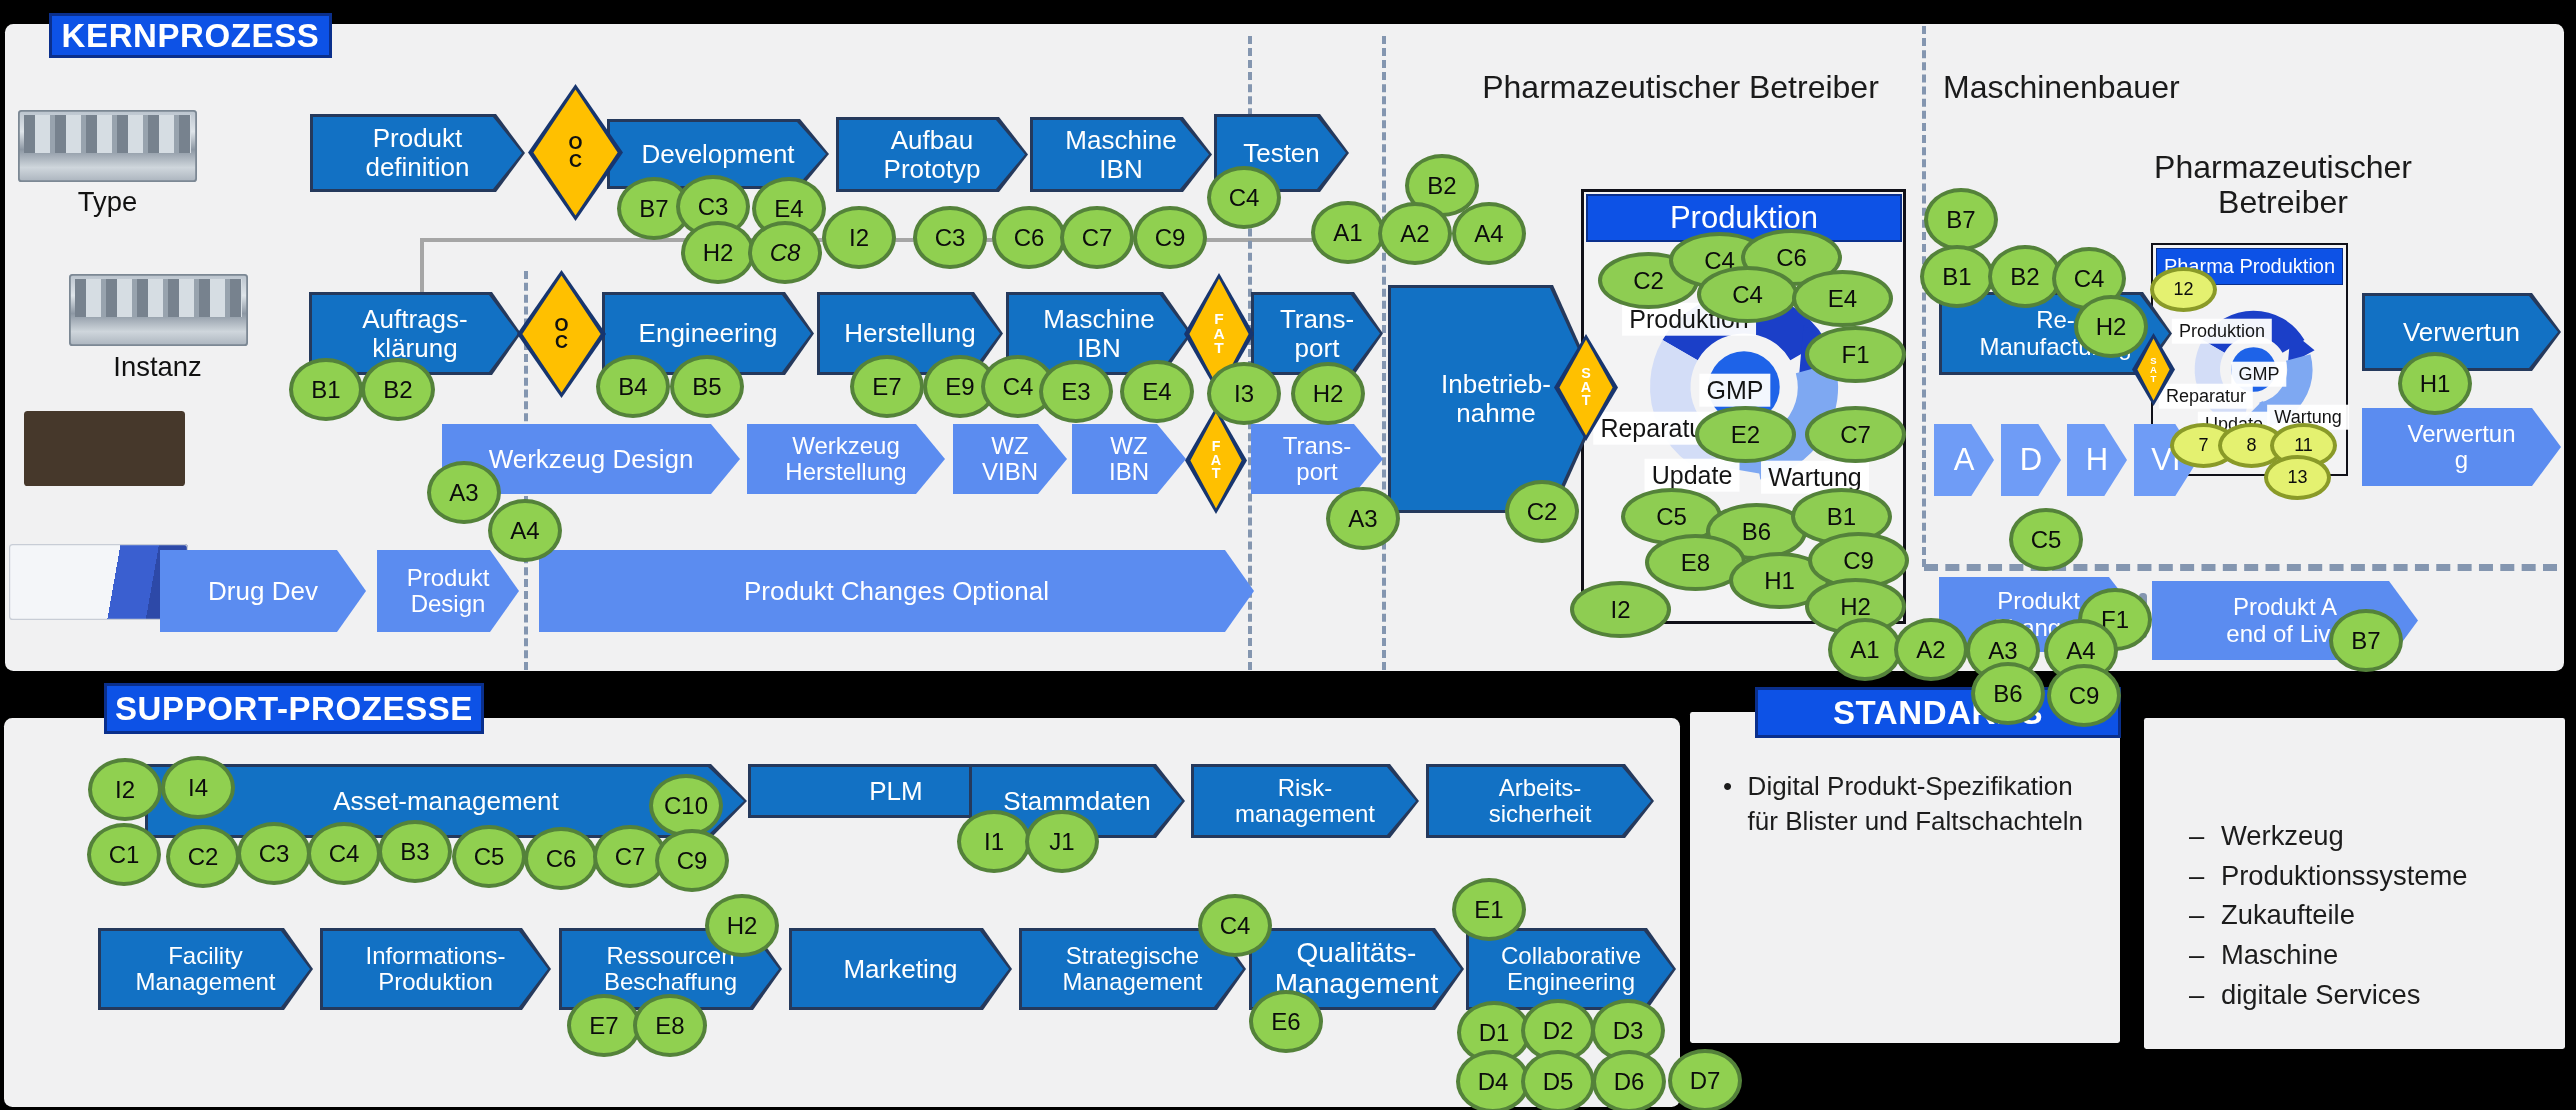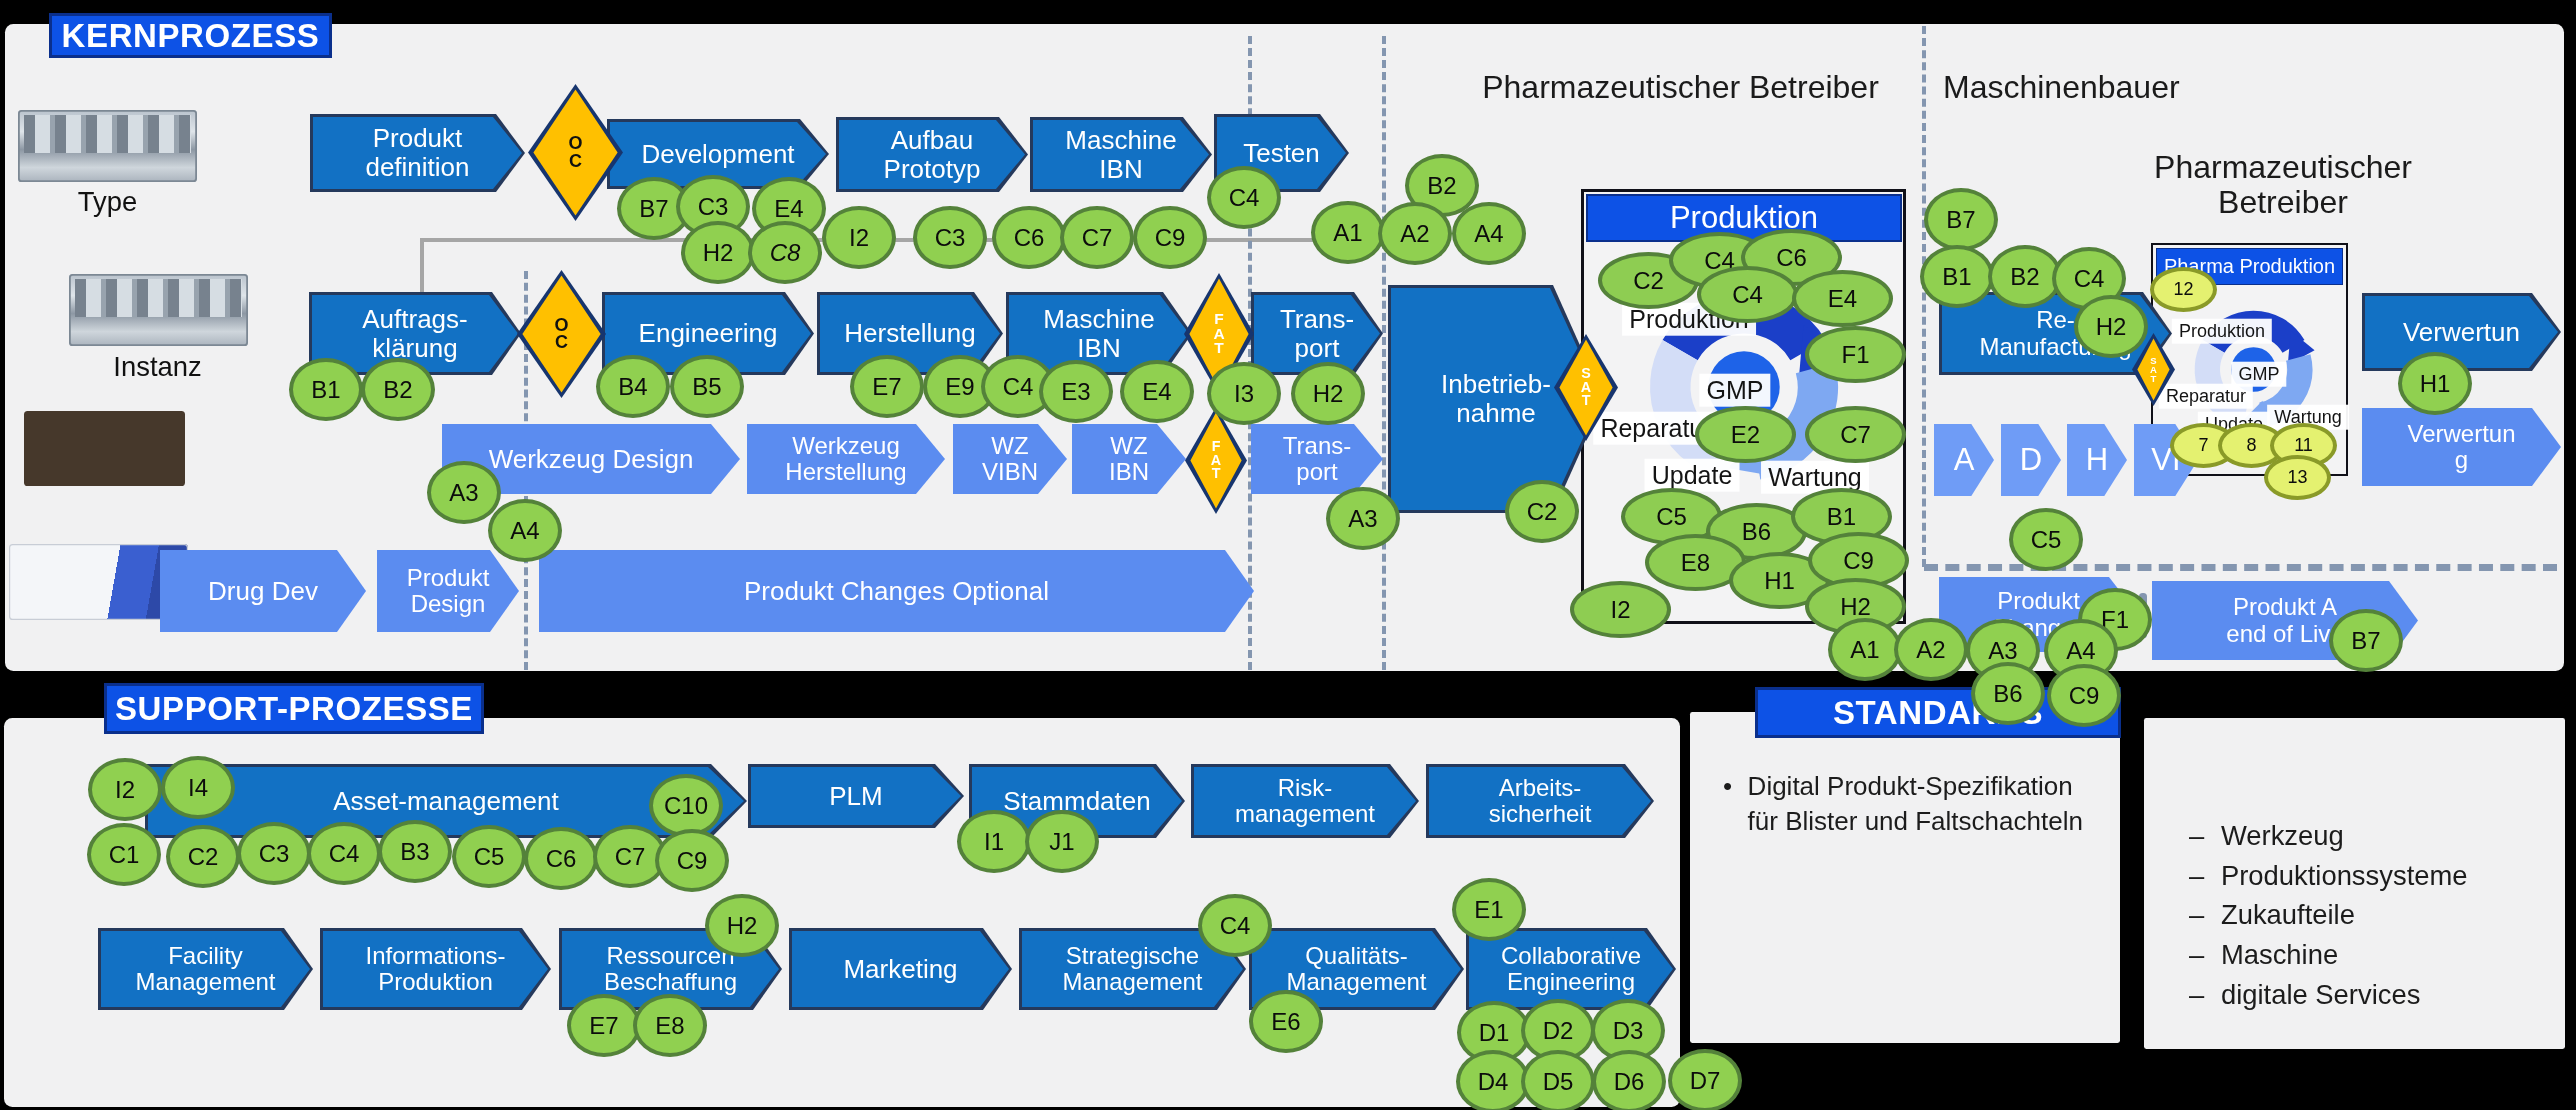--- a/index.html
+++ b/index.html
@@ -249,21 +249,21 @@
 Changes</span>
     </div>
     <div class="arr light" style="left: 2152px; top: 581px; width: 266px; height: 79px; z-index: 5; clip-path: polygon(0px 0px, calc(100% - 29px) 0px, 100% 50%, calc(100% - 29px) 100%, 0px 100%);">
       <span style="font-size: 24px;">Produkt A
 end of Live</span>
     </div>
     <div class="arr dark" style="left: 145px; top: 764px; width: 602px; height: 74px; z-index: 5; clip-path: polygon(0px 0px, calc(100% - 36px) 0px, 100% 50%, calc(100% - 36px) 100%, 0px 100%);">
       <div class="arr-in" style="clip-path: polygon(0px 0px, calc(100% - 36px) 0px, 100% 50%, calc(100% - 36px) 100%, 0px 100%);"></div>
       <span>Asset-management</span>
     </div>
-    <div class="arr dark" style="left: 748px; top: 764px; width: 216px; height: 64px; z-index: 5; clip-path: polygon(0px 0px, calc(100% - 29px) 0px, 100% 50%, calc(100% - 29px) 100%, 0px 100%);">
+    <div class="arr dark" style="left: 748px; top: 764px; width: 216px; height: 54px; z-index: 5; clip-path: polygon(0px 0px, calc(100% - 29px) 0px, 100% 50%, calc(100% - 29px) 100%, 0px 100%); padding-left: 40px;">
       <div class="arr-in" style="clip-path: polygon(0px 0px, calc(100% - 29px) 0px, 100% 50%, calc(100% - 29px) 100%, 0px 100%);"></div>
       <span>PLM</span>
     </div>
     <div class="arr dark" style="left: 969px; top: 764px; width: 216px; height: 74px; z-index: 5; clip-path: polygon(0px 0px, calc(100% - 29px) 0px, 100% 50%, calc(100% - 29px) 100%, 0px 100%);">
       <div class="arr-in" style="clip-path: polygon(0px 0px, calc(100% - 29px) 0px, 100% 50%, calc(100% - 29px) 100%, 0px 100%);"></div>
       <span>Stammdaten</span>
     </div>
     <div class="arr dark" style="left: 1191px; top: 764px; width: 228px; height: 74px; z-index: 5; clip-path: polygon(0px 0px, calc(100% - 29px) 0px, 100% 50%, calc(100% - 29px) 100%, 0px 100%);">
       <div class="arr-in" style="clip-path: polygon(0px 0px, calc(100% - 29px) 0px, 100% 50%, calc(100% - 29px) 100%, 0px 100%);"></div>
       <span style="font-size: 24px;">Risk-
@@ -293,21 +293,21 @@
       <div class="arr-in" style="clip-path: polygon(0px 0px, calc(100% - 29px) 0px, 100% 50%, calc(100% - 29px) 100%, 0px 100%);"></div>
       <span>Marketing</span>
     </div>
     <div class="arr dark" style="left: 1019px; top: 928px; width: 227px; height: 82px; z-index: 5; clip-path: polygon(0px 0px, calc(100% - 29px) 0px, 100% 50%, calc(100% - 29px) 100%, 0px 100%);">
       <div class="arr-in" style="clip-path: polygon(0px 0px, calc(100% - 29px) 0px, 100% 50%, calc(100% - 29px) 100%, 0px 100%);"></div>
       <span style="font-size: 24px;">Strategische
 Management</span>
     </div>
     <div class="arr dark" style="left: 1249px; top: 928px; width: 215px; height: 82px; z-index: 5; clip-path: polygon(0px 0px, calc(100% - 29px) 0px, 100% 50%, calc(100% - 29px) 100%, 0px 100%);">
       <div class="arr-in" style="clip-path: polygon(0px 0px, calc(100% - 29px) 0px, 100% 50%, calc(100% - 29px) 100%, 0px 100%);"></div>
-      <span style="font-size: 24px;">Qualitäts-
+      <span style="font-size: 28px;">Qualitäts-
 Management</span>
     </div>
     <div class="arr dark" style="left: 1466px; top: 928px; width: 210px; height: 82px; z-index: 5; clip-path: polygon(0px 0px, calc(100% - 29px) 0px, 100% 50%, calc(100% - 29px) 100%, 0px 100%);">
       <div class="arr-in" style="clip-path: polygon(0px 0px, calc(100% - 29px) 0px, 100% 50%, calc(100% - 29px) 100%, 0px 100%);"></div>
       <span style="font-size: 24px;">Collaborative
 Engineering</span>
     </div>
     <div class="dia" style="left: 528px; top: 84px; width: 95px; height: 137px;">
       <div class="dia-in"></div>
       <div class="lt" style="color: rgb(17, 17, 17);">O

